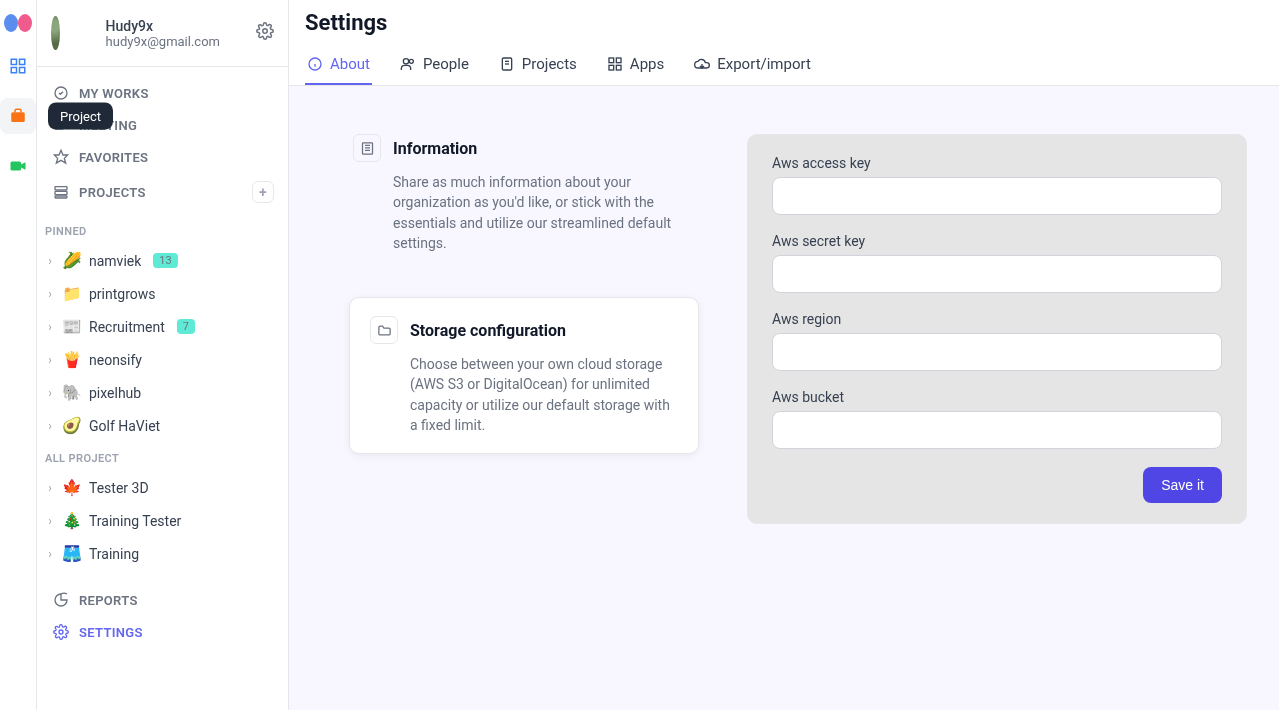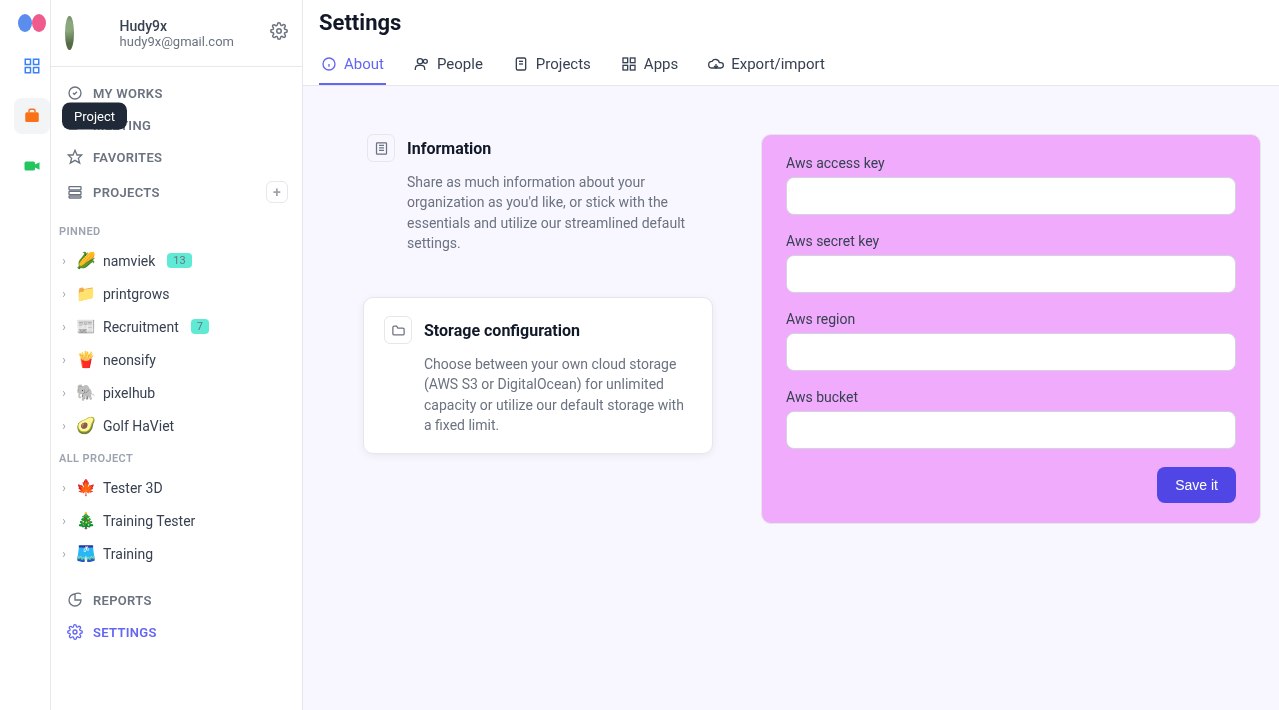--- a/index.html
+++ b/index.html
@@ -1,20 +1,20 @@
 <!DOCTYPE html>
 <html><head>
 <meta charset="utf-8">
 <style>
 * { box-sizing: border-box; margin: 0; padding: 0; }
 body { font-family: -apple-system, BlinkMacSystemFont, "Segoe UI", Roboto, sans-serif; color: #111827; background: #fff; width: 1279px; height: 710px; overflow: hidden; }
 .app { display: flex; height: 100%; }
 
 
-.rail { width: 52px; border-right: 1px solid #e5e7eb; display: flex; flex-direction: column; align-items: center; padding-top: 14px; gap: 14px; margin-left: 14px; }
+.rail { width: 52px; border-right: 1px solid #e5e7eb; display: flex; flex-direction: column; align-items: center; padding-top: 14px; gap: 14px; }
 .rail .logo { width: 28px; height: 20px; position: relative; }
 .rail .logo-blue, .rail .logo-red { width: 14px; height: 18px; border-radius: 50%; position: absolute; top: 0; }
 .rail .logo-blue { background: #5b8def; left: 0; }
 .rail .logo-red { background: #ef5b8d; right: 0; }
 .rail-icon { width: 36px; height: 36px; display: flex; align-items: center; justify-content: center; border-radius: 8px; cursor: pointer; position: relative; }
 .rail-icon.active { background: #f3f4f6; }
 .rail svg { width: 18px; height: 18px; }
 
 
 .tooltip { position: absolute; left: 48px; background: #1f2937; color: #fff; font-size: 13px; padding: 6px 12px; border-radius: 8px; white-space: nowrap; z-index: 100; top: 50%; transform: translateY(-50%); }
@@ -58,21 +58,21 @@
 .leftcol { width: 350px; display: flex; flex-direction: column; gap: 44px; }
 .card { background: #fff; border: 1px solid #e5e7eb; border-radius: 10px; padding: 18px 20px; }
 .card.plain { background: transparent; border: none; padding: 0 4px; }
 .card.selected { box-shadow: 0 2px 8px rgba(0,0,0,.06); }
 .card-head { display: flex; align-items: center; gap: 12px; margin-bottom: 10px; }
 .card-icon { width: 28px; height: 28px; border: 1px solid #e5e7eb; border-radius: 6px; display: flex; align-items: center; justify-content: center; color: #6b7280; }
 .card-icon svg { width: 15px; height: 15px; }
 .card-title { font-size: 16px; font-weight: 700; }
 .card-desc { font-size: 14px; color: #6b7280; line-height: 1.45; margin-left: 40px; }
 
-.formcol { width: 500px; background: #f0abfc; border: 1px solid #e5e7eb; border-radius: 10px; padding: 20px 24px; }
+.formcol { width: 500px; background: #e5e5e5; border: 1px solid #e5e7eb; border-radius: 10px; padding: 20px 24px; }
 .fgroup { margin-bottom: 18px; }
 .flabel { font-size: 14px; color: #374151; margin-bottom: 6px; display: block; }
 .finput { width: 100%; height: 38px; border: 1px solid #d1d5db; border-radius: 8px; padding: 0 12px; font-size: 14px; }
 .btnrow { display: flex; justify-content: flex-end; margin-top: 10px; }
 .btn { background: #4f46e5; color: #fff; border: none; padding: 10px 18px; font-size: 14px; font-weight: 500; border-radius: 8px; cursor: pointer; }
 </style>
 </head>
 <body>
 
 <div class="app">

